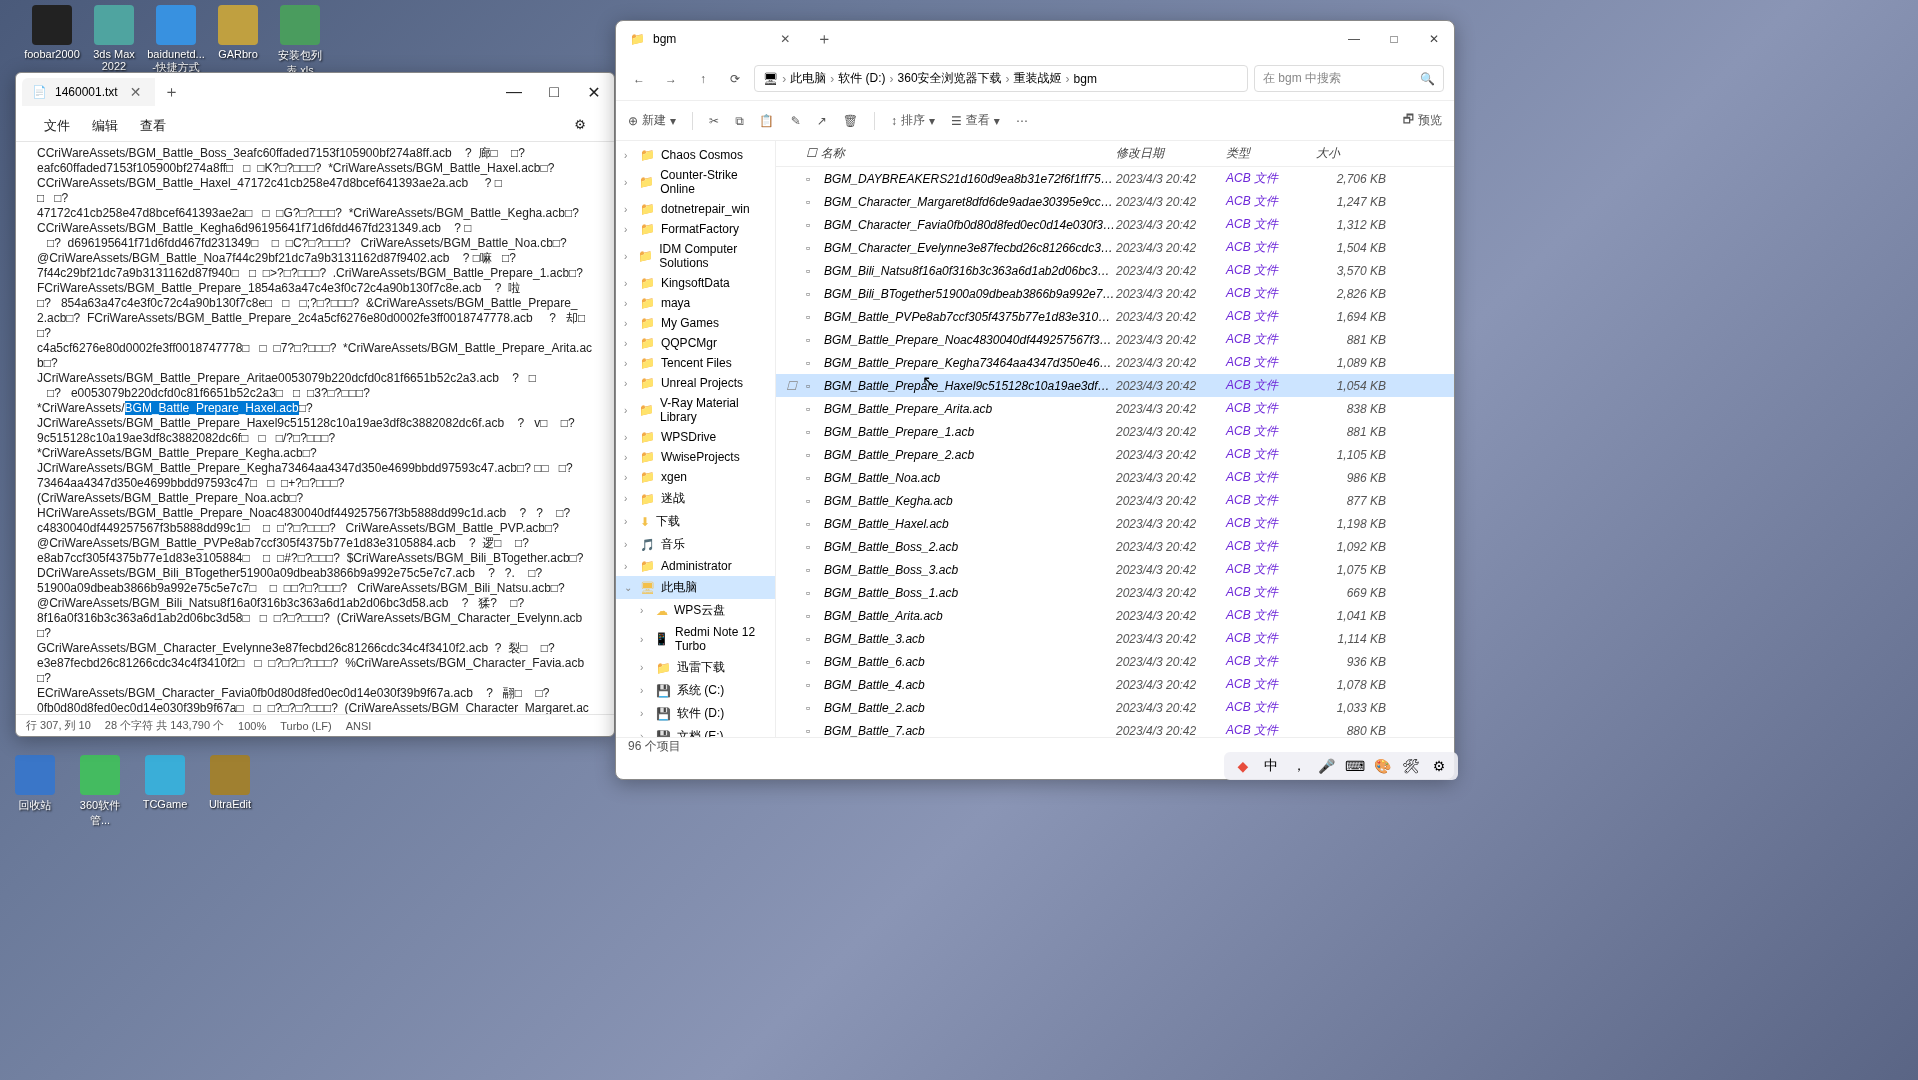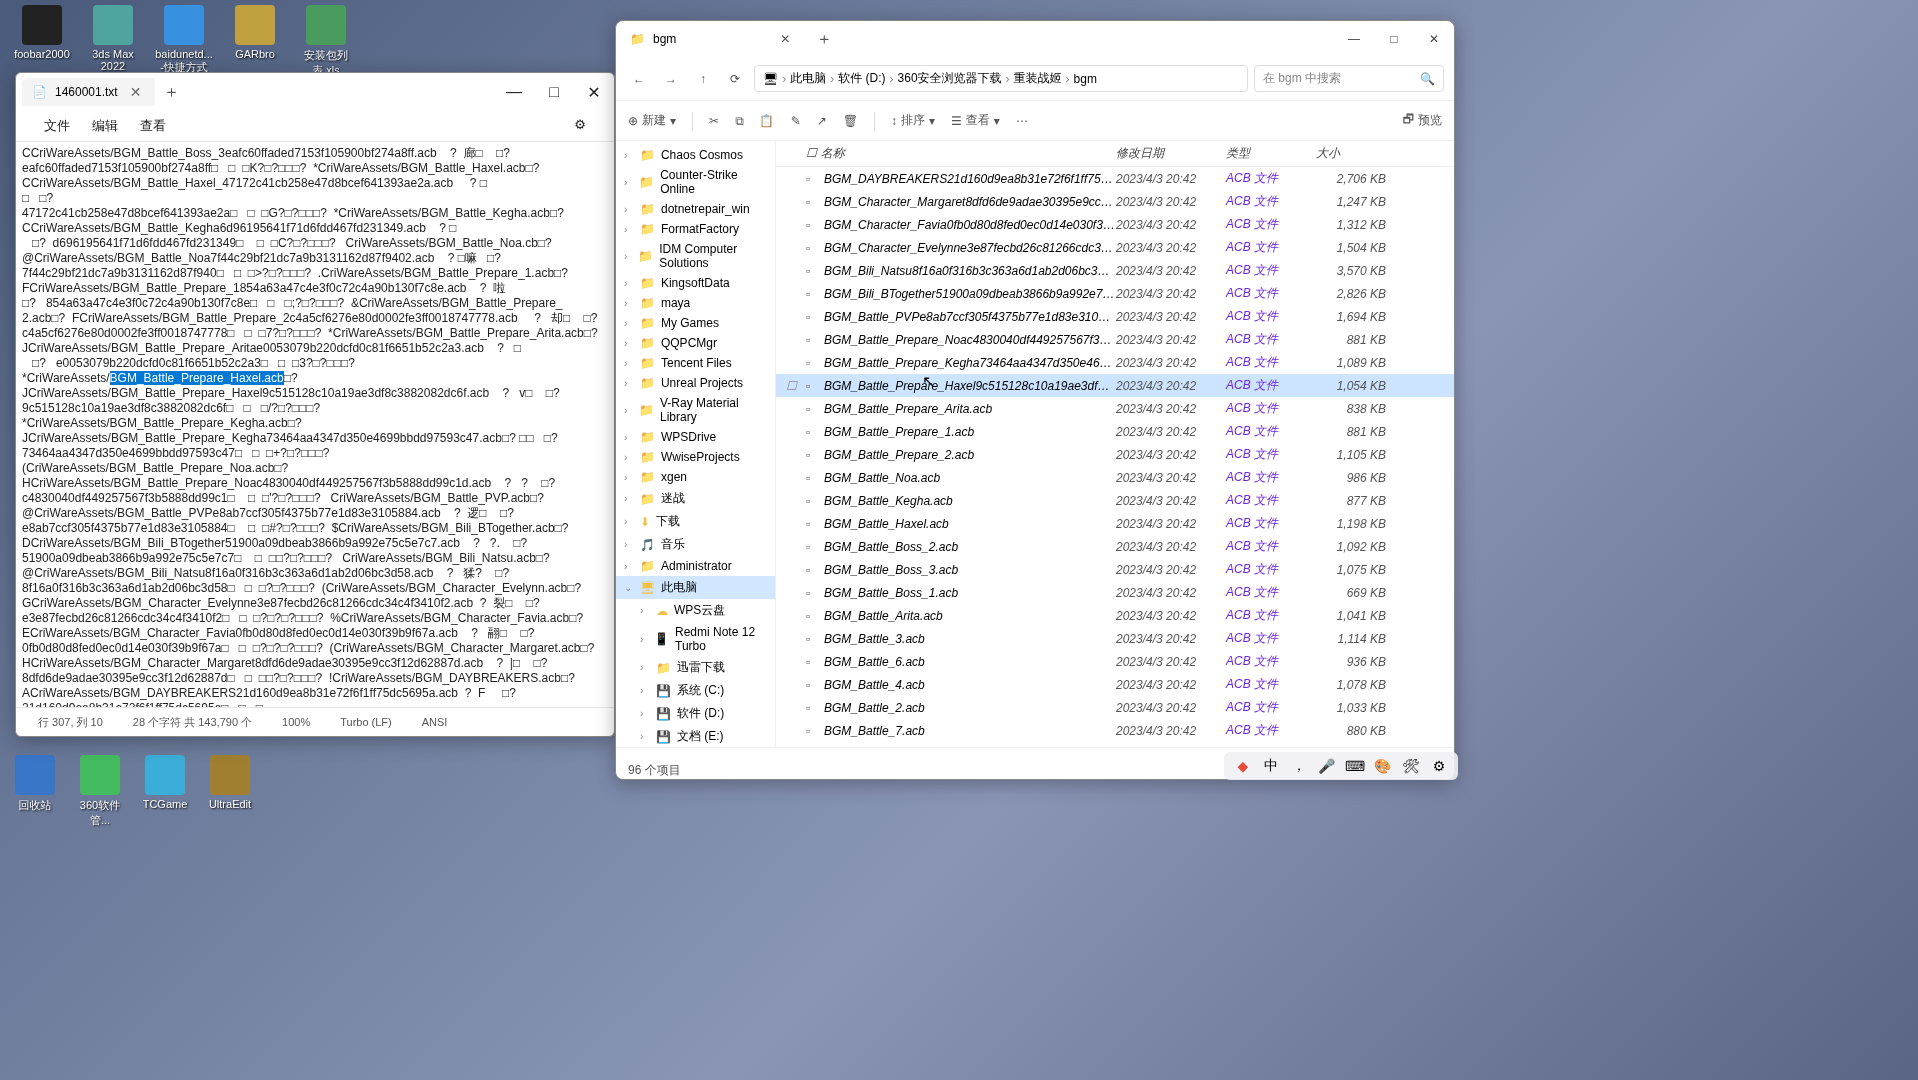--- a/index.html
+++ b/index.html
@@ -1,36 +1,36 @@
 <!DOCTYPE html>
 <html><head>
 <meta charset="utf-8">
 <style>
 * { margin: 0; padding: 0; box-sizing: border-box; font-family: "Segoe UI", "Microsoft YaHei", sans-serif; }
 body { background: linear-gradient(135deg, #4a5a7a 0%, #6b7a9a 30%, #8a95b5 60%, #5a6585 100%); width: 1918px; height: 1080px; position: relative; overflow: hidden; }
 
 
-.desktop-icons { position: absolute; top: 5px; left: 12px; display: flex; gap: 11px; }
+.desktop-icons { position: absolute; top: 5px; left: 22px; display: flex; gap: 2px; }
 .desktop-icons-bottom { position: absolute; top: 755px; left: 5px; display: flex; gap: 5px; }
 .desktop-icon { width: 60px; display: flex; flex-direction: column; align-items: center; text-align: center; color: #fff; font-size: 11px; text-shadow: 1px 1px 2px #000; }
 .desktop-icon .icon-box { width: 40px; height: 40px; background: #555; border-radius: 4px; margin-bottom: 3px; display: flex; align-items: center; justify-content: center; font-size: 20px; }
 
 
 .notepad { position: absolute; top: 72px; left: 15px; width: 600px; height: 665px; background: #fff; border: 1px solid #888; border-radius: 6px; box-shadow: 0 4px 20px rgba(0,0,0,0.3); display: flex; flex-direction: column; }
 .np-title { height: 38px; display: flex; align-items: center; padding-left: 6px; }
 .np-tab { display: flex; align-items: center; gap: 8px; background: #f4f4f4; border-top-left-radius: 6px; padding: 6px 10px; font-size: 12px; }
 .np-tab-close { color: #666; font-size: 14px; padding: 0 4px; }
 .np-new-tab { margin-left: 8px; font-size: 16px; color: #555; }
 .np-controls { margin-left: auto; display: flex; }
 .np-controls > div { width: 40px; height: 30px; display: flex; align-items: center; justify-content: center; color: #222; }
 .np-menu { display: flex; gap: 22px; padding: 6px 28px; font-size: 13px; color: #222; border-bottom: 1px solid #e5e5e5; }
 .np-menu .gear { margin-left: auto; }
-.np-body { flex: 1; font-family: Consolas, monospace; font-size: 12px; line-height: 15px; padding: 4px 6px; overflow: hidden; white-space: pre-wrap; word-break: break-all; color: #222; position: relative; }
+.np-body { flex: 1; font-family: Consolas, monospace; font-size: 12px; line-height: 15px; padding: 4px 21px; overflow: hidden; white-space: pre-wrap; word-break: break-all; color: #222; position: relative; }
 .np-body .hl { background: #0078d4; color: #fff; }
-.np-status { height: 29px; border-top: 1px solid #e5e5e5; display: flex; align-items: center; font-size: 11px; color: #555; padding: 0 22px; gap: 30px; }
+.np-status { height: 22px; border-top: 1px solid #e5e5e5; display: flex; align-items: center; font-size: 11px; color: #555; padding: 0 10px; gap: 14px; }
 
 
 .explorer { position: absolute; top: 20px; left: 615px; width: 840px; height: 760px; background: #fff; border: 1px solid #888; border-radius: 8px; box-shadow: 0 4px 20px rgba(0,0,0,0.3); display: flex; flex-direction: column; }
 .ex-title { height: 36px; display: flex; align-items: center; }
 .ex-tab { display: flex; align-items: center; gap: 8px; padding: 6px 14px; font-size: 12px; border-top-left-radius: 8px; }
 .ex-tab-close, .ex-new-tab { color: #555; padding: 0 6px; }
 .ex-controls { margin-left: auto; display: flex; }
 .ex-controls > div { width: 40px; height: 30px; display: flex; align-items: center; justify-content: center; color: #444; font-size: 12px; }
 .ex-nav { height: 44px; display: flex; align-items: center; gap: 6px; padding: 0 10px; border-bottom: 1px solid #eee; font-size: 12px; }
 .ex-nav .arrow { width: 26px; text-align: center; color: #555; }
@@ -55,21 +55,21 @@
 .ex-list-header > div:nth-child(4){ width: 70px; text-align: left; }
 .ex-rows { flex: 1; overflow-y: auto; font-size: 12px; }
 .ex-row { display: flex; align-items: center; padding: 3px 0 3px 10px; }
 .ex-row.selected { background: #cce4ff; }
 .ex-row .chk { width: 20px; color: #888; }
 .ex-row .ico { width: 18px; color: #666; }
 .ex-row .c1 { width: 292px; overflow: hidden; text-overflow: ellipsis; white-space: nowrap; }
 .ex-row .c2 { width: 110px; color: #555; }
 .ex-row .c3 { width: 90px; color: #6d28d9; }
 .ex-row .c4 { width: 70px; text-align: right; color: #555; }
-.ex-status { height: 32px; border-top: 1px solid #eee; display: flex; align-items: flex-end; padding: 0 12px; font-size: 12px; color: #555; }
+.ex-status { height: 42px; border-top: 1px solid #eee; display: flex; align-items: flex-start; padding: 0 12px; font-size: 12px; color: #555; }
 
 
 .taskbar-right { position: absolute; right: 460px; bottom: 300px; display: flex; gap: 10px; background: rgba(240,240,245,0.9); padding: 5px 10px; border-radius: 6px; }
 .taskbar-right .tb-ic { width: 18px; height: 18px; display:flex; align-items:center; justify-content:center; font-size: 14px; }
 
 
 .cursor { position: absolute; top: 372px; left: 922px; font-size: 16px; color: #000; pointer-events: none; }
 </style>
 </head>
 <body>

